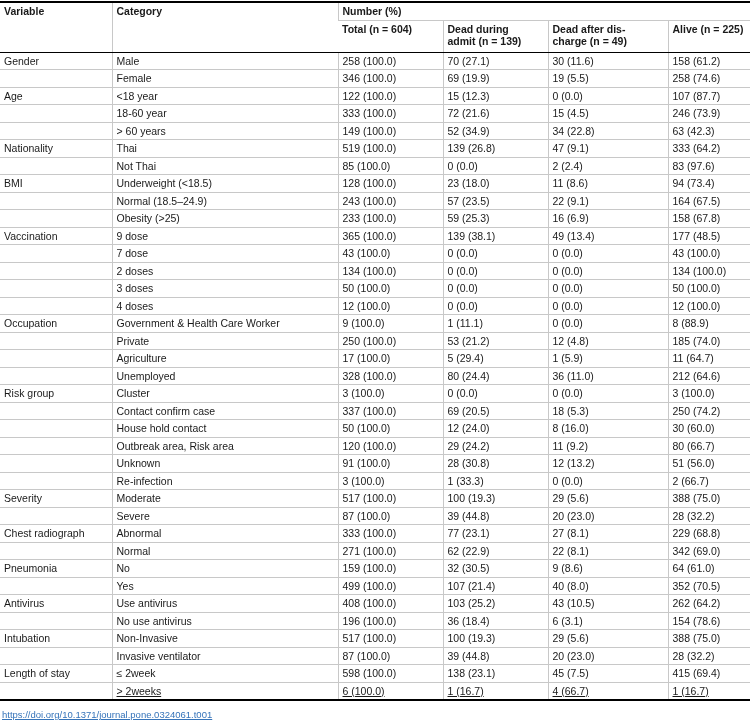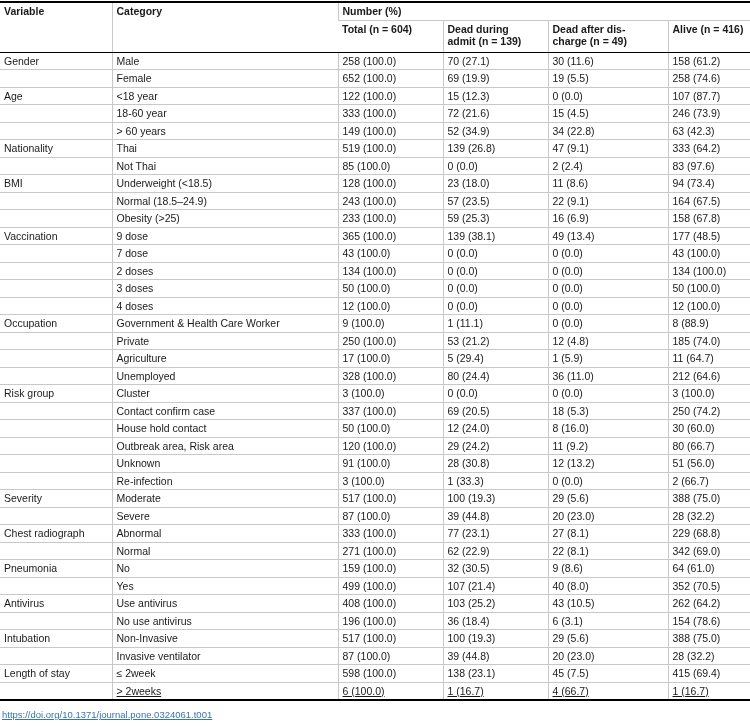--- a/index.html
+++ b/index.html
@@ -87,36 +87,36 @@
         <th rowspan="2" class="rowspan-head">Variable</th>
         <th rowspan="2" class="rowspan-head">Category</th>
         <th colspan="4" class="span-head number-head">Number (%)</th>
       </tr>
       <tr class="subhead-row">
         <th>Total (n = 604)</th>
         <th>Dead during
 admit (n = 139)</th>
         <th>Dead after dis-
 charge (n = 49)</th>
-        <th>Alive (n = 416)</th>
+        <th>Alive (n = 225)</th>
       </tr>
     </thead>
     <tbody id="table-body">
         <tr>
           <td>Gender</td>
           <td>Male</td>
           <td>258 (100.0)</td>
           <td>70 (27.1)</td>
           <td>30 (11.6)</td>
           <td>158 (61.2)</td>
         </tr>
         <tr>
           <td></td>
           <td>Female</td>
-          <td>652 (100.0)</td>
+          <td>346 (100.0)</td>
           <td>69 (19.9)</td>
           <td>19 (5.5)</td>
           <td>258 (74.6)</td>
         </tr>
         <tr>
           <td>Age</td>
           <td>&lt;18 year</td>
           <td>122 (100.0)</td>
           <td>15 (12.3)</td>
           <td>0 (0.0)</td>

